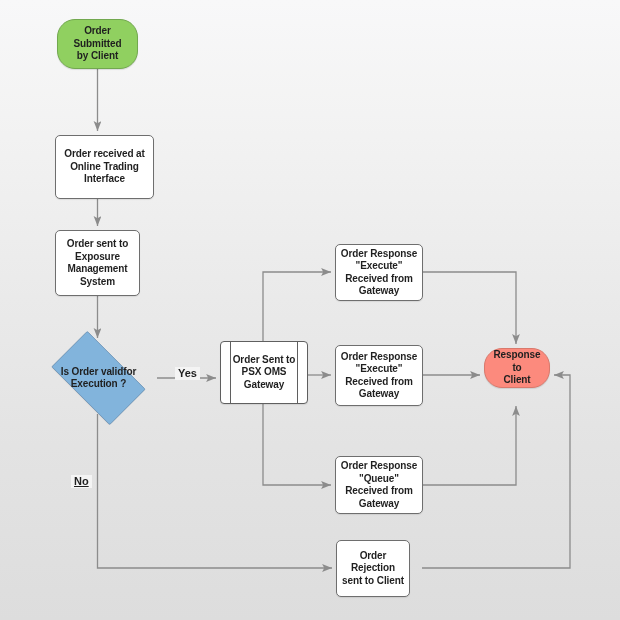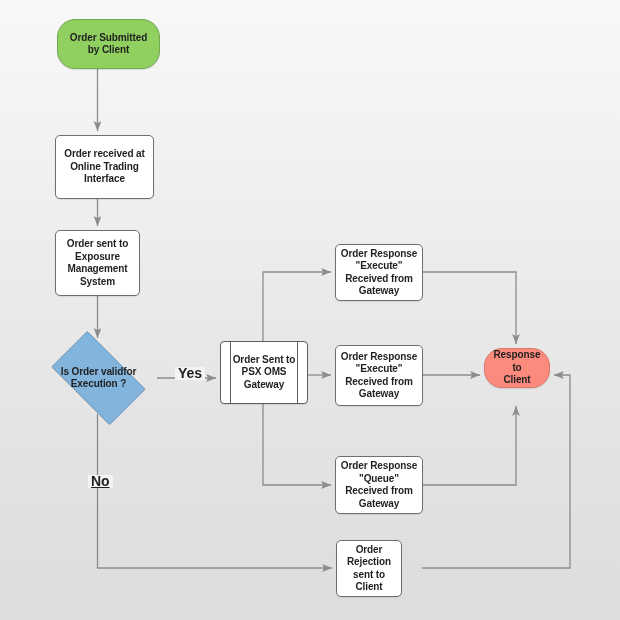--- a/index.html
+++ b/index.html
@@ -99,21 +99,21 @@
   }
   .decision .label {
     position: relative;
     z-index: 2;
   }
   .edge-label {
     position: absolute;
     background: #f4f4f4;
     color: #1f1f1f;
     font-weight: bold;
-    font-size: 14px;
+    font-size: 11px;
     line-height: 11px;
     padding: 1px 3px;
     z-index: 4;
     white-space: nowrap;
   }
 </style>
 </head>
 <body>
 
 <div id="canvas">
@@ -133,21 +133,21 @@
       <path d="M263,341 L263,272 L331,272"></path>
       <path d="M308,375 L331,375"></path>
       <path d="M263,404 L263,485 L331,485"></path>
       <path d="M423,272 L516,272 L516,344"></path>
       <path d="M423,375 L480,375"></path>
       <path d="M423,485 L516,485 L516,406"></path>
       <path d="M422,568 L570,568 L570,375 L554,375"></path>
     </g>
   </svg>
 
-  <div class="node terminator" style="left:57px; top:19px; width:103px; height:50px;">
+  <div class="node terminator" style="left:57px; top:19px; width:81px; height:50px;">
     <span class="label">Order Submitted
 by Client</span>
   </div>
 
   <div class="node process" style="left:55px; top:135px; width:99px; height:64px;">
     <span class="label">Order received at
 Online Trading
 Interface</span>
   </div>
 
@@ -184,27 +184,27 @@
 Gateway</span>
   </div>
 
   <div class="node process" style="left:335px; top:456px; width:88px; height:58px;">
     <span class="label">Order Response
 "Queue"
 Received from
 Gateway</span>
   </div>
 
-  <div class="node process" style="left:336px; top:540px; width:66px; height:57px;justify-content:center;">
+  <div class="node process" style="left:336px; top:540px; width:74px; height:57px;justify-content:center;">
     <span class="label">Order Rejection
 sent to Client</span>
   </div>
 
   <div class="node terminator-end" style="left:484px; top:348px; width:66px; height:40px;">
     <span class="label">Response to
 Client</span>
   </div>
 
   <div class="edge-label" style="left:175px; top:367px;">Yes</div>
 
-  <div class="edge-label" style="left:88px; top:475px;text-decoration:underline;">No</div>
+  <div class="edge-label" style="left:71px; top:475px;text-decoration:underline;">No</div>
 
 </div>
 
 </body></html>

